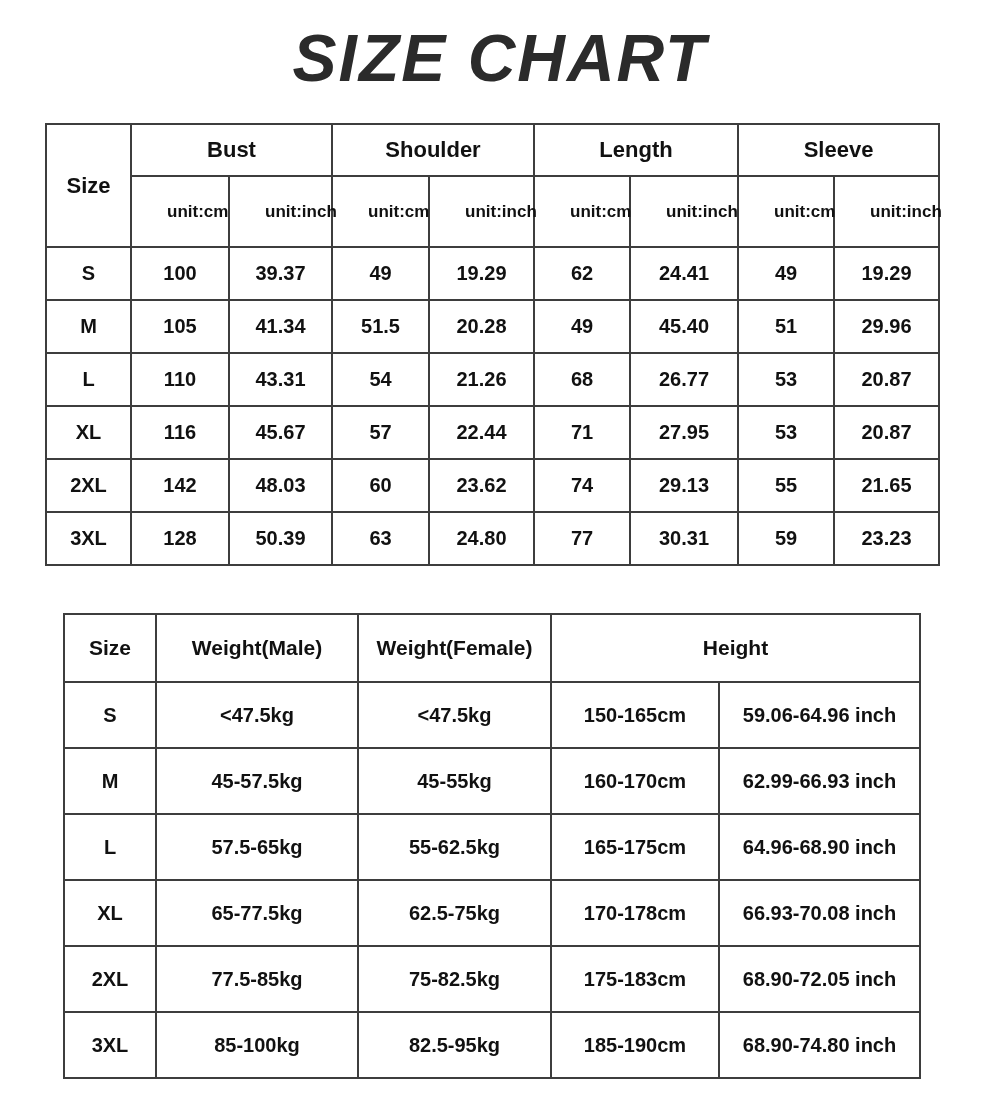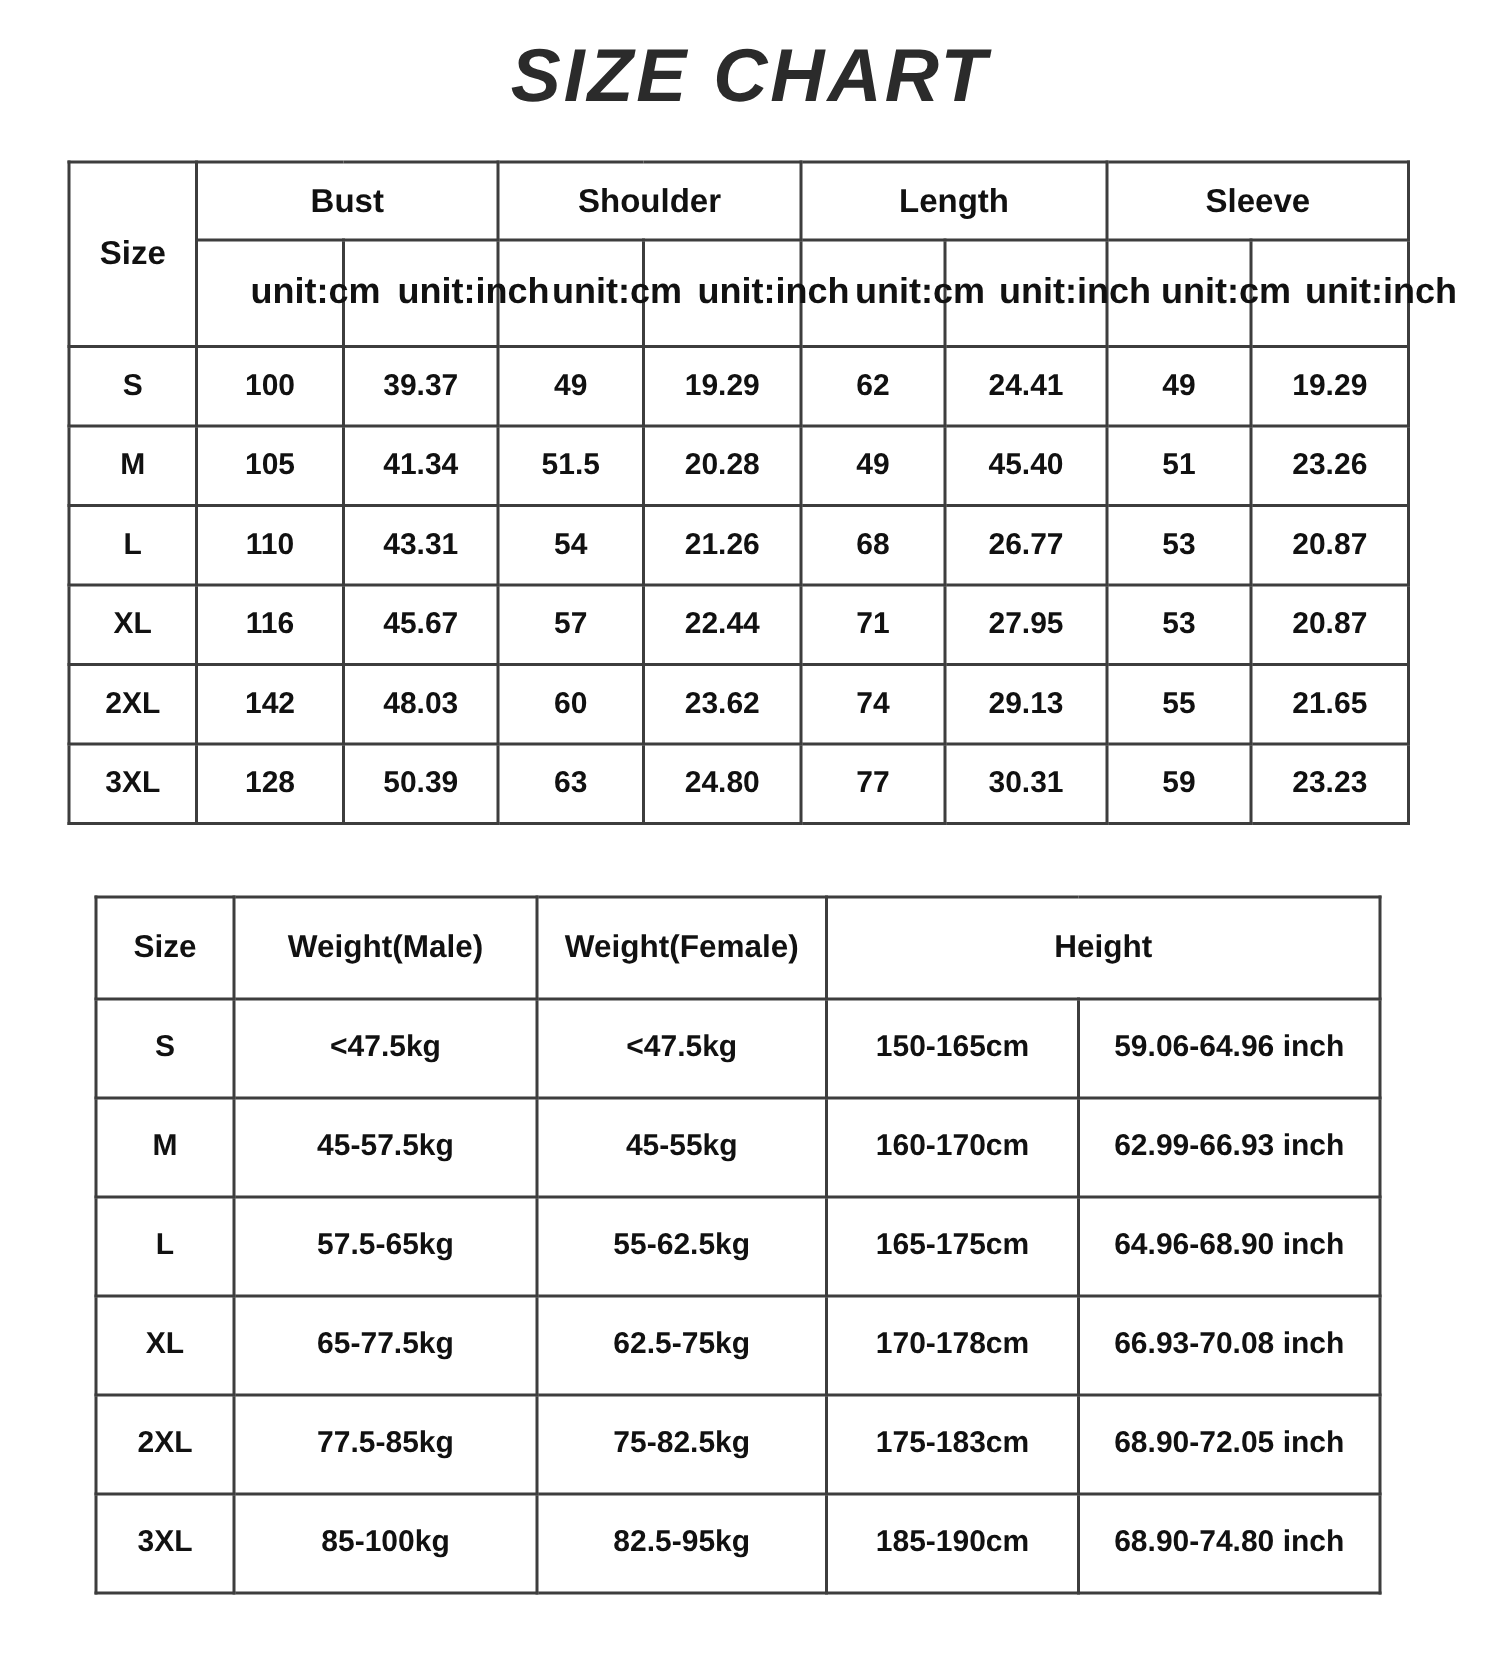--- a/index.html
+++ b/index.html
@@ -9,21 +9,21 @@
     width: 1000px;
     height: 1110px;
     font-family: "Liberation Sans", sans-serif;
     overflow: hidden;
   }
   .title {
     margin: 24px 0 0 0;
     text-align: center;
     font-style: italic;
     font-weight: bold;
-    font-size: 50px;
+    font-size: 66px;
     letter-spacing: 2px;
     color: #2b2b2b;
     line-height: 1.05;
   }
   table {
     border-collapse: collapse;
     table-layout: fixed;
   }
   th, td {
     border: 2px solid #3d3d3d;
@@ -33,21 +33,21 @@
     color: #111111;
     white-space: nowrap;
     padding: 0;
   }
   
   .t1 {
     width: 893px;
     margin: 30px 0 0 45px;
   }
   .t1 thead tr.group-row th { height: 50px; font-size: 22px; }
-  .t1 thead tr.unit-row th  { height: 69px; font-size: 24px; padding-left: 35px; }
+  .t1 thead tr.unit-row th  { height: 69px; font-size: 17px; padding-left: 35px; }
   .t1 tbody tr { height: 53px; }
   .t1 tbody th, .t1 tbody td { font-size: 20px; }
   
   .t2 {
     width: 856px;
     margin: 47px 0 0 63px;
   }
   .t2 thead tr { height: 68px; }
   .t2 thead th { font-size: 21px; }
   .t2 tbody tr { height: 66px; }
@@ -103,21 +103,21 @@
     </tr>
     <tr>
       <th>M</th>
       <td>105</td>
       <td>41.34</td>
       <td>51.5</td>
       <td>20.28</td>
       <td>49</td>
       <td>45.40</td>
       <td>51</td>
-      <td>23.26</td>
+      <td>29.96</td>
     </tr>
     <tr>
       <th>L</th>
       <td>110</td>
       <td>43.31</td>
       <td>54</td>
       <td>21.26</td>
       <td>68</td>
       <td>26.77</td>
       <td>53</td>

